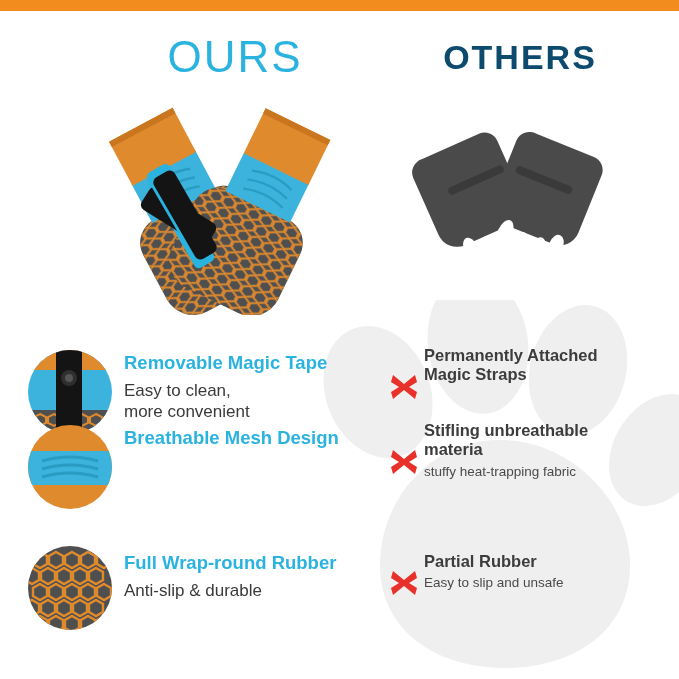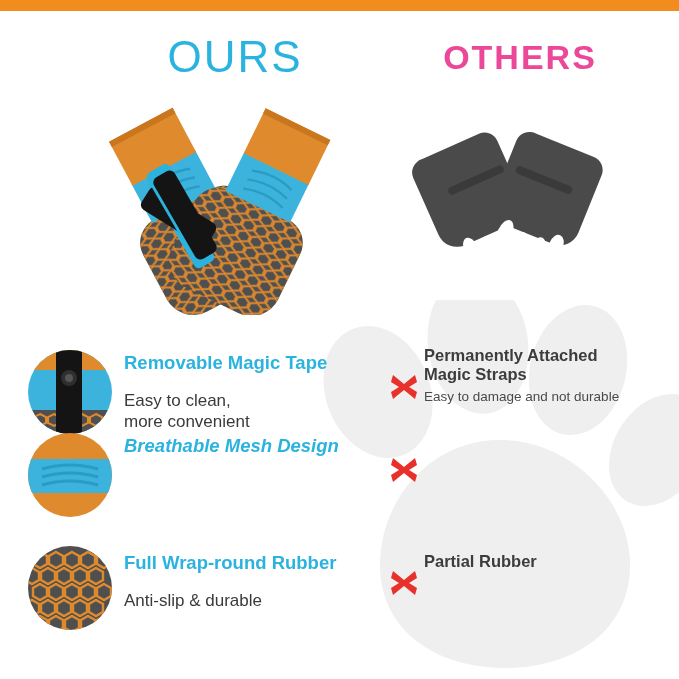--- a/index.html
+++ b/index.html
@@ -21,50 +21,50 @@
   }
   .headers{
     position:absolute;left:0;top:32px;width:679px;height:60px;
   }
   .hdr-ours{
     position:absolute;left:110px;top:0;width:250px;text-align:center;
     font-size:44px;font-weight:normal;color:#2bb3e0;letter-spacing:2px;
   }
   .hdr-others{
     position:absolute;left:390px;top:6px;width:260px;text-align:center;
-    font-size:34px;font-weight:bold;color:#ec4899;letter-spacing:2px;
+    font-size:34px;font-weight:bold;color:#0c4a6e;letter-spacing:2px;
   }
   
   .product-ours{
     position:absolute;left:95px;top:100px;width:250px;height:215px;
   }
   .product-others{
     position:absolute;left:410px;top:130px;width:200px;height:165px;
   }
   
   .features{
     position:absolute;left:0;top:330px;width:679px;height:300px;
   }
   .frow{position:absolute;left:0;width:679px;height:95px;}
   .frow.r1{top:16px;}
-  .frow.r2{top:99px;font-style:italic;}
+  .frow.r2{top:91px;}
   .frow.r3{top:212px;}
 
   .thumb{
     position:absolute;left:28px;top:4px;width:84px;height:84px;
     border-radius:50%;overflow:hidden;
   }
   .ours-text{
     position:absolute;left:124px;top:6px;width:260px;
   }
   .ours-title{
     font-size:18.5px;font-weight:bold;color:#2bb3e0;line-height:1.15;
   }
   .ours-sub{
-    font-size:17px;color:#3a3a3a;line-height:1.2;margin-top:18px;
+    font-size:17px;color:#3a3a3a;line-height:1.2;margin-top:8px;
     white-space:pre-line;
   }
   .xmark{
     position:absolute;left:389px;top:26px;width:30px;height:30px;
   }
   .others-text{
     position:absolute;left:424px;top:2px;width:250px;
   }
   .others-title{
     font-size:16.5px;font-weight:bold;color:#3c3c3c;line-height:1.18;
@@ -207,21 +207,20 @@
 more convenient</div>
     </div>
     <div class="xmark">
       <svg width="30" height="30" viewBox="0 0 30 30">
         <path d="M4 3 L15 12 L26 3 L28 10 L20 15 L28 20 L26 27 L15 18 L4 27 L2 20 L10 15 L2 10 Z" fill="#e8312a"></path>
       </svg>
     </div>
     <div class="others-text">
       <div class="others-title">Permanently Attached
 Magic Straps</div>
-      <div class="others-sub">Easy to damage and not durable</div>
     </div>
   </div>
 
   <div class="frow r2">
     <div class="thumb">
       <svg width="84" height="84" viewBox="0 0 84 84">
         <rect x="0" y="0" width="84" height="84" fill="#e08a2e"></rect>
         <rect x="0" y="26" width="84" height="34" fill="#3bb3dd"></rect>
         <g stroke="#2a9cc4" stroke-width="3" fill="none">
           <path d="M14 36 q28 -8 56 0"></path>
@@ -230,20 +229,25 @@
         </g>
       </svg>
     </div>
     <div class="ours-text">
       <div class="ours-title">Breathable Mesh Design</div>
     </div>
     <div class="xmark">
       <svg width="30" height="30" viewBox="0 0 30 30">
         <path d="M4 3 L15 12 L26 3 L28 10 L20 15 L28 20 L26 27 L15 18 L4 27 L2 20 L10 15 L2 10 Z" fill="#e8312a"></path>
       </svg>
+    </div>
+    <div class="others-text">
+      <div class="others-title">Stifling unbreathable
+materia</div>
+      <div class="others-sub">stuffy heat-trapping fabric</div>
     </div>
   </div>
 
   <div class="frow r3">
     <div class="thumb">
       <svg width="84" height="84" viewBox="0 0 84 84">
         <rect x="0" y="0" width="84" height="84" fill="#4f4f4f"></rect>
         <g fill="none" stroke="#e08a2e" stroke-width="2.4">
           <polygon points="12,6 19,10 19,18 12,22 5,18 5,10"></polygon>
           <polygon points="28,6 35,10 35,18 28,22 21,18 21,10"></polygon>
@@ -277,16 +281,17 @@
       <div class="ours-title">Full Wrap-round Rubber</div>
       <div class="ours-sub">Anti-slip &amp; durable</div>
     </div>
     <div class="xmark">
       <svg width="30" height="30" viewBox="0 0 30 30">
         <path d="M4 3 L15 12 L26 3 L28 10 L20 15 L28 20 L26 27 L15 18 L4 27 L2 20 L10 15 L2 10 Z" fill="#e8312a"></path>
       </svg>
     </div>
     <div class="others-text">
       <div class="others-title">Partial Rubber</div>
+      <div class="others-sub">Easy to slip and unsafe</div>
     </div>
   </div>
 
 </div>
 
 </body></html>

